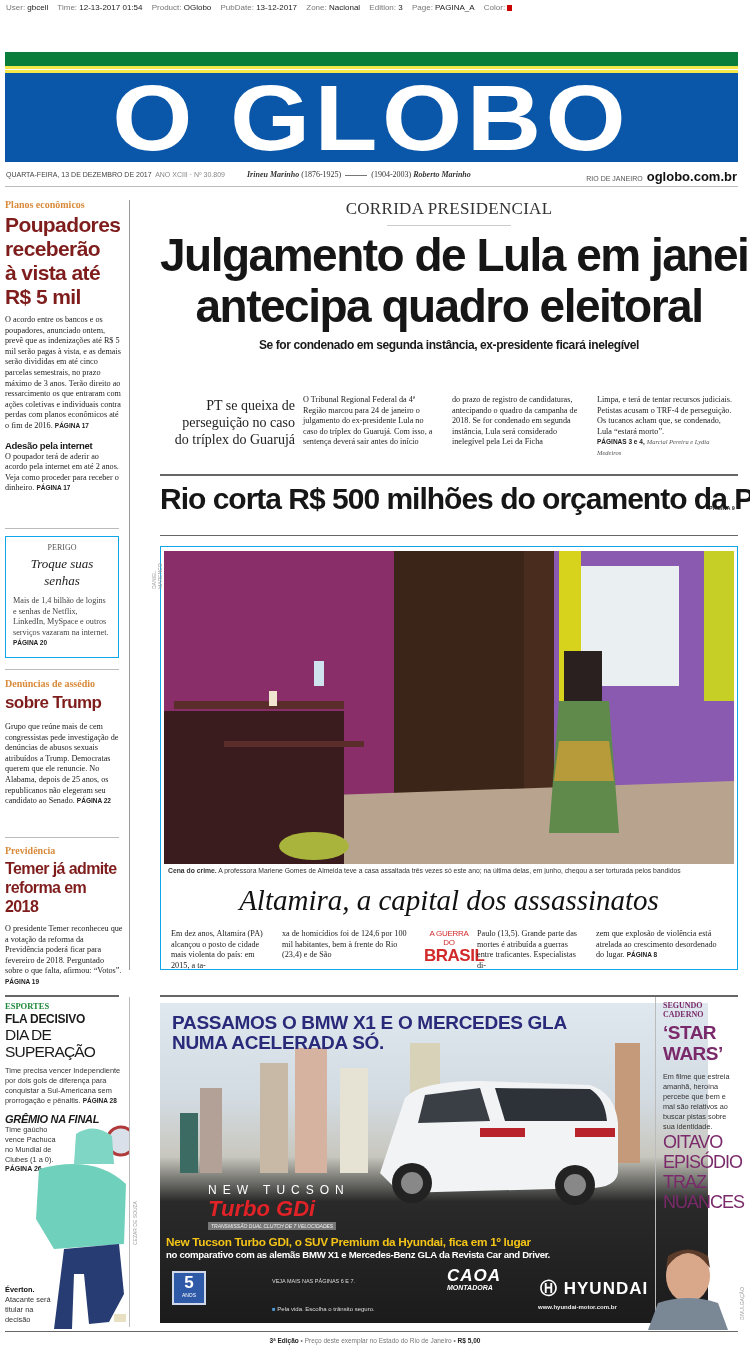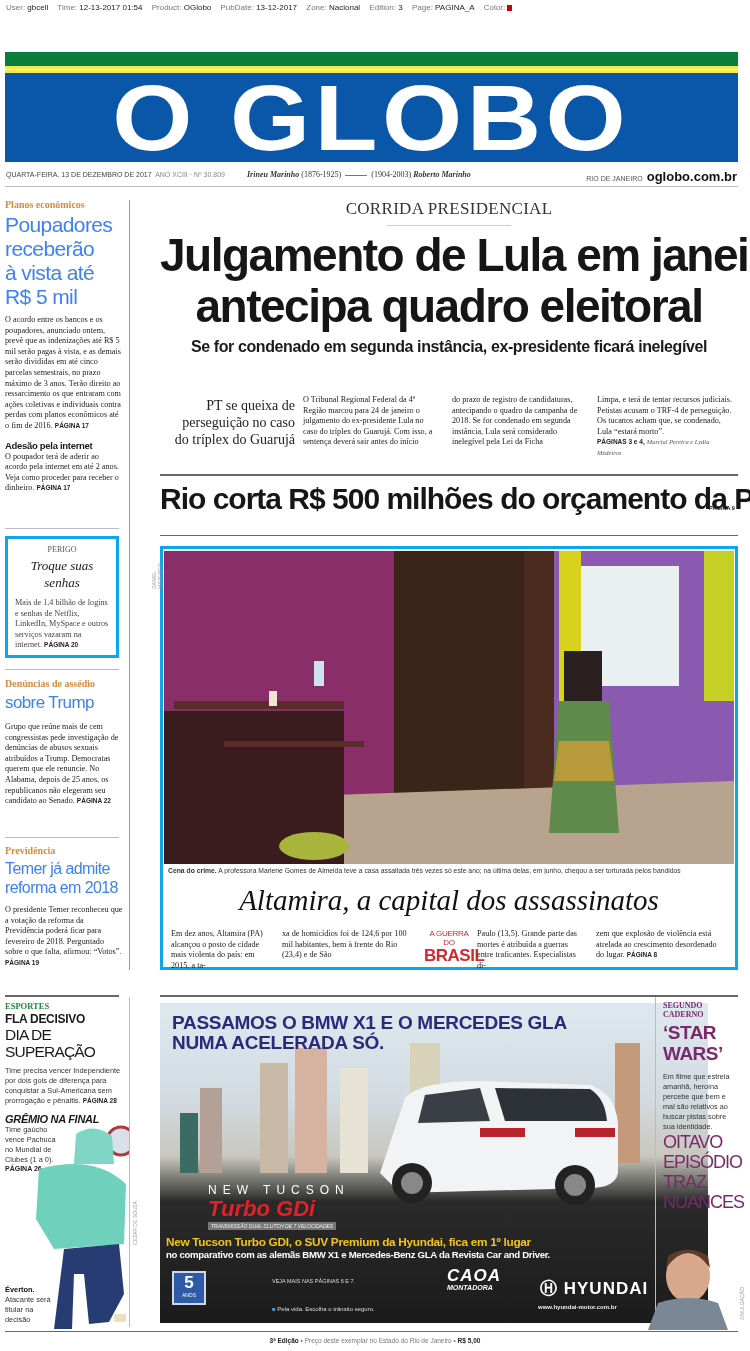--- a/index.html
+++ b/index.html
@@ -30,22 +30,22 @@
   .site .city { font-size: 7px; color: #555; margin-right: 4px; }
   .site .url { font-size: 13px; font-weight: bold; color: #111; }
   .rule { height: 1px; background: #bbb; }
 
   
   .kicker { font-family: "Liberation Serif", serif; font-weight: bold; color: #d98a3a; font-size: 10px; }
   .body-text { font-family: "Liberation Serif", serif; font-size: 8.2px; line-height: 10.6px; color: #222; }
   .pg { font-family: "Liberation Sans", sans-serif; font-weight: bold; font-size: 6.5px; color: #222; }
   .vline { width: 1px; background: #999; }
 
-  .hl-left { font-family: "Liberation Sans", sans-serif; font-weight: normal; font-size: 20px; line-height: 22px; color: #3b82f6; letter-spacing: -0.6px; }
-  .box { border: 3px solid #0ea5e9; }
+  .hl-left { font-family: "Liberation Sans", sans-serif; font-weight: bold; font-size: 20px; line-height: 22px; color: #7f1d1d; letter-spacing: -0.6px; }
+  .box { border: 1px solid #0ea5e9; }
 
   
   .lead { font-family: "Liberation Sans", sans-serif; font-weight: bold; color: #161616; letter-spacing: -1.5px; text-align: center; white-space: nowrap; }
   .photo { background: #7a2a5c; overflow: hidden; }
   .credit-v { font-family: "Liberation Sans", sans-serif; font-size: 5px; color: #999; writing-mode: vertical-rl; transform: rotate(180deg); }
 
   .ad { background: linear-gradient(#dfe7ef 0%, #d3dbe2 30%, #c8c7be 48%, #2a2a2a 62%, #1b1b1b 100%); overflow: hidden; }
   .ad-hl { font-family: "Liberation Sans", sans-serif; font-weight: bold; color: #2a2a7a; font-size: 19px; line-height: 20px; letter-spacing: -0.3px; }
 </style>
 </head>
@@ -127,21 +127,21 @@
   <div class="body-text" style="margin-top:8px;"><span>O presidente Temer reconheceu que a votação da reforma da Previdência poderá ficar para fevereiro de 2018. Perguntado sobre o que falta, afirmou: “Votos”.</span> <span class="pg">PÁGINA 19</span></div>
 </div>
 
 <div class="abs" style="left:160px;top:199px;width:578px;text-align:center;">
   <div class="serif" style="font-size:17px;color:#333;letter-spacing:0.3px;">CORRIDA PRESIDENCIAL</div>
   <div style="width:124px;height:1px;background:#ccc;margin:6px auto 0;"></div>
   <div class="lead" style="font-size:46px;line-height:51px;margin-top:4px;">
     <div>Julgamento de Lula em janeiro</div>
     <div>antecipa quadro eleitoral</div>
   </div>
-  <div class="sans" style="font-weight:bold;font-size:16px;margin-top:6px;letter-spacing:-0.4px;white-space:nowrap;text-align:center;">Se for condenado em segunda instância, ex-presidente ficará inelegível</div>
+  <div class="sans" style="font-weight:bold;font-size:12px;margin-top:6px;letter-spacing:-0.4px;white-space:nowrap;text-align:center;">Se for condenado em segunda instância, ex-presidente ficará inelegível</div>
 </div>
 
 <div class="abs serif" style="left:160px;top:397px;width:135px;text-align:right;font-size:14px;line-height:17px;color:#222;">
   <div>PT se queixa de</div>
   <div>perseguição no caso</div>
   <div>do tríplex do Guarujá</div>
 </div>
 <div class="abs body-text" style="left:303px;top:395px;width:135px;">O Tribunal Regional Federal da 4ª Região marcou para 24 de janeiro o julgamento do ex-presidente Lula no caso do tríplex do Guarujá. Com isso, a sentença deverá sair antes do início</div>
 <div class="abs body-text" style="left:452px;top:395px;width:138px;">do prazo de registro de candidaturas, antecipando o quadro da campanha de 2018. Se for condenado em segunda instância, Lula será considerado inelegível pela Lei da Ficha</div>
 <div class="abs body-text" style="left:597px;top:395px;width:138px;">

